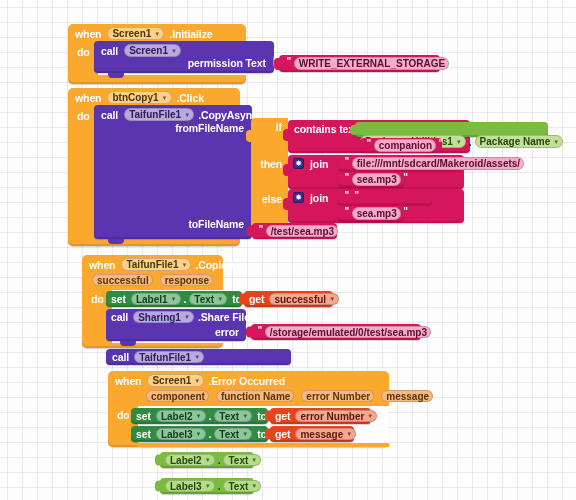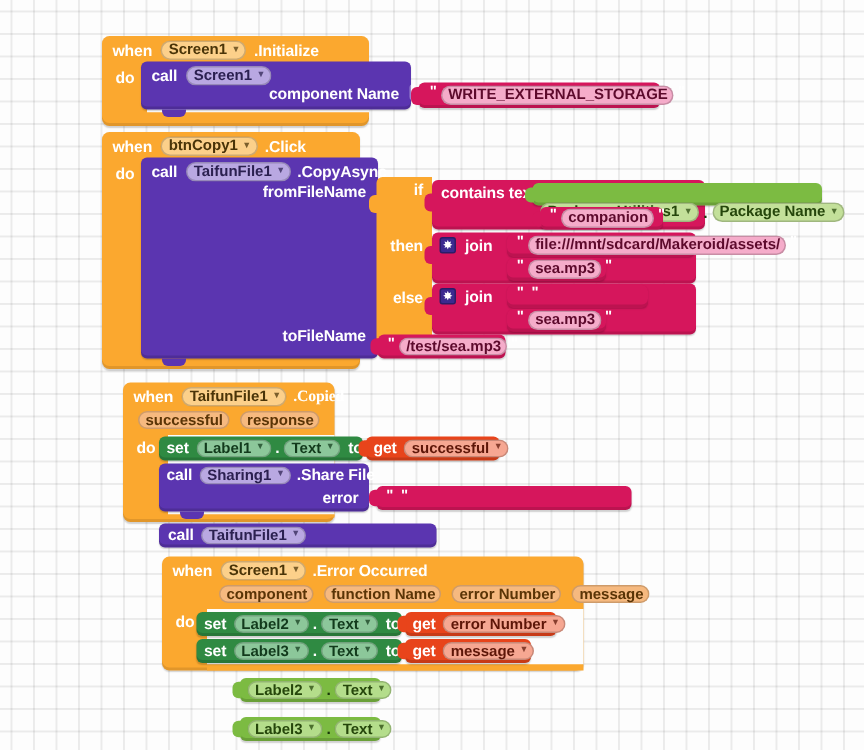--- a/index.html
+++ b/index.html
@@ -108,21 +108,21 @@
   </div>
 
   <div class="blk proc" style="left:94px; top:41px; width:180px; height:32px;">
     <div class="row" style="position:absolute; left:7px; top:1px;">
       <span class="kw">call</span>
       <span class="pill procfld" style="margin-left:6px;">
         <span>Screen1</span>
         <span class="caret">▼</span>
       </span>
     </div>
-    <div class="kw" style="position:absolute; right:8px; top:16px;">component Name</div>
+    <div class="kw" style="position:absolute; right:8px; top:16px;">permission Text</div>
     <div class="stack-notch" style="background:#5b35b0; left:14px; bottom:-5px;"></div>
   </div>
   <div class="socket" style="position:absolute; left:273px; top:55px; background:transparent;"></div>
 
   <div class="blk txt" style="left:279px; top:55px; width:161px; height:17px;">
     <div class="ltab" style="background:#d6165c;"></div>
     <div class="row" style="position:absolute; left:5px; top:0; height:17px;">
       <span class="qt">"</span>
       <span class="pill txtfld">WRITE_EXTERNAL_STORAGE</span>
       <span class="qt">"</span>
@@ -248,21 +248,21 @@
     </div>
   </div>
 
   <div class="blk evt" style="left:82px; top:255px; width:141px; height:93px;">
     <div class="row" style="position:absolute; left:7px; top:1px;">
       <span class="kw">when</span>
       <span class="pill evtfld" style="margin-left:6px;">
         <span>TaifunFile1</span>
         <span class="caret">▼</span>
       </span>
-      <span class="kw" style="margin-left:4px;font-family:Liberation Serif, serif;">.Copied</span>
+      <span class="kw" style="margin-left:4px;">.Copied</span>
     </div>
     <div class="row" style="position:absolute; left:10px; top:18px; height:14px;">
       <span class="pill param">successful</span>
       <span class="pill param" style="margin-left:7px;">response</span>
     </div>
     <div class="kw" style="position:absolute; left:9px; top:38px;">do</div>
     <div style="position:absolute; left:30px; top:35px; width:111px; height:53px; background:#fdfdfd;"></div>
     <div style="position:absolute; left:30px; top:88px; width:111px; height:2px; background:#fba82f;"></div>
   </div>
 
@@ -302,20 +302,21 @@
       </span>
       <span class="kw" style="margin-left:4px;">.Share File</span>
     </div>
     <div class="kw" style="position:absolute; right:7px; top:17px;">error</div>
     <div class="stack-notch" style="background:#5b35b0; left:14px; bottom:-5px;"></div>
   </div>
   <div class="blk txt" style="left:251px; top:324px; width:170px; height:16px;">
     <div class="ltab" style="background:#d6165c; height:11px;"></div>
     <div class="row" style="position:absolute; left:4px; top:0; height:16px;">
       <span class="qt">"</span>
+      <span class="pill txtfld">/storage/emulated/0/test/sea.mp3</span>
       <span class="qt">"</span>
     </div>
   </div>
 
   <div class="blk proc" style="left:106px; top:349px; width:185px; height:16px;">
     <div class="row" style="position:absolute; left:6px; top:0; height:16px;">
       <span class="kw">call</span>
       <span class="pill procfld" style="margin-left:5px;">
         <span>TaifunFile1</span>
         <span class="caret">▼</span>

